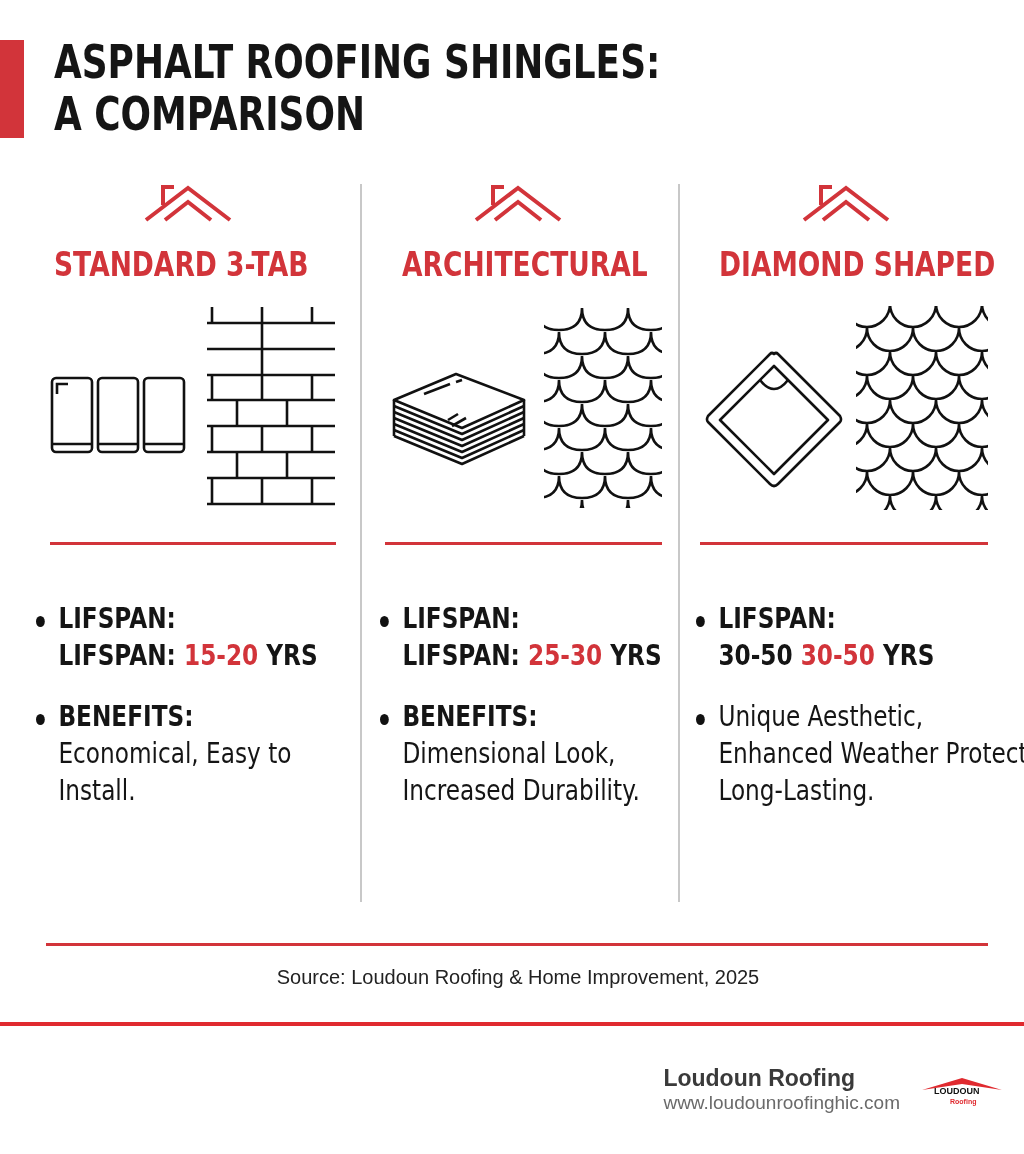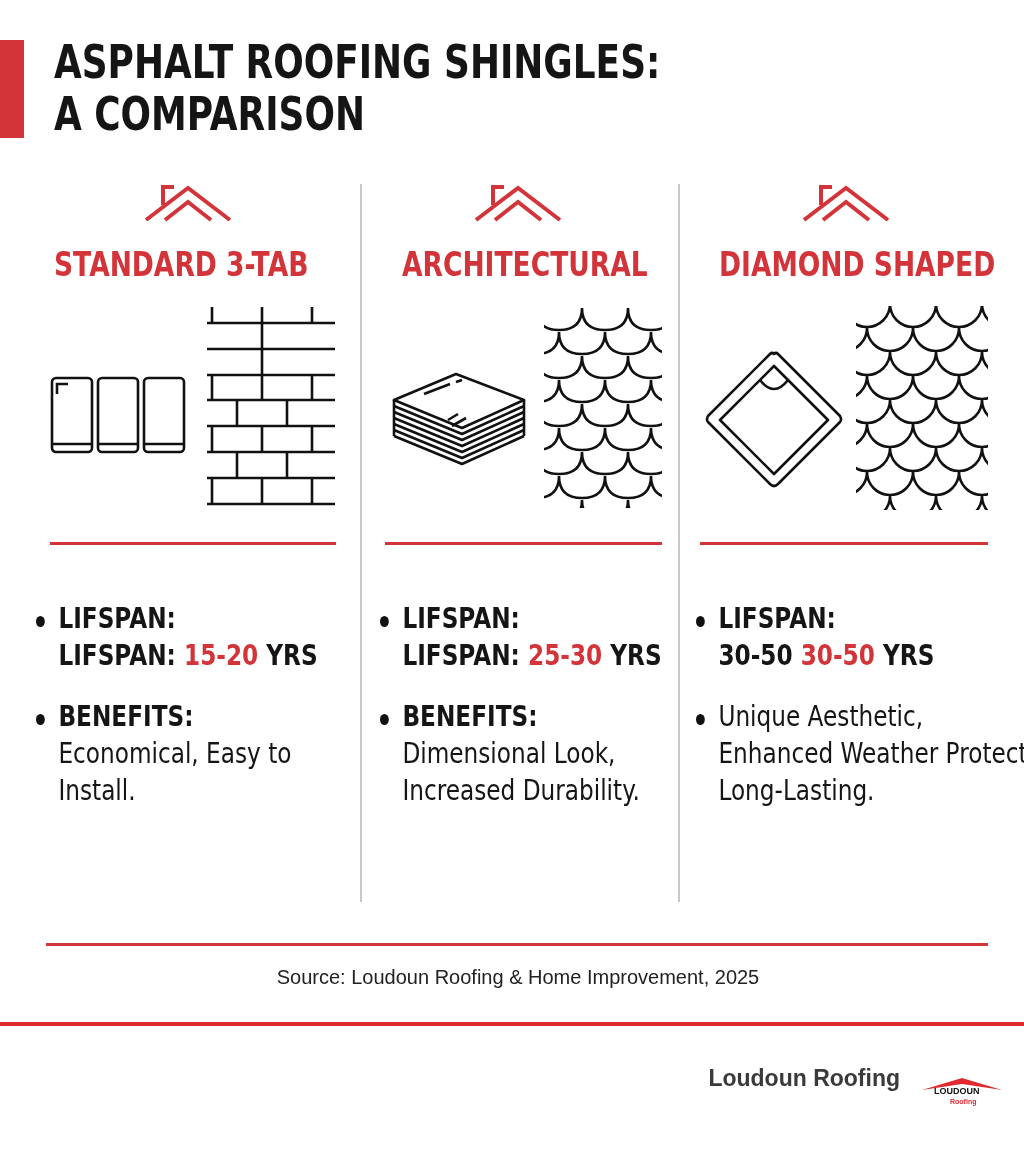--- a/index.html
+++ b/index.html
@@ -195,19 +195,20 @@
     <div class="body-txt">Long-Lasting.</div>
   </div>
 </div>
 
 <div class="src-line"></div>
 <div class="source">Source: Loudoun Roofing &amp; Home Improvement, 2025</div>
 <div class="footer-line"></div>
 
 <div class="brand">
   <div class="brand-name">Loudoun Roofing</div>
+  <div class="brand-url">www.loudounroofinghic.com</div>
 </div>
 
 <svg class="logo" viewBox="0 0 84 34">
   <path d="M2 16 L42 4 L82 16 L42 10 Z" fill="#e02a2f"></path>
   <text x="14" y="20" font-family="Liberation Sans, sans-serif" font-weight="bold" font-size="9" fill="#111">LOUDOUN</text>
   <text x="30" y="30" font-family="Liberation Sans, sans-serif" font-weight="bold" font-size="7" fill="#e02a2f">Roofing</text>
 </svg>
 
 </body></html>

